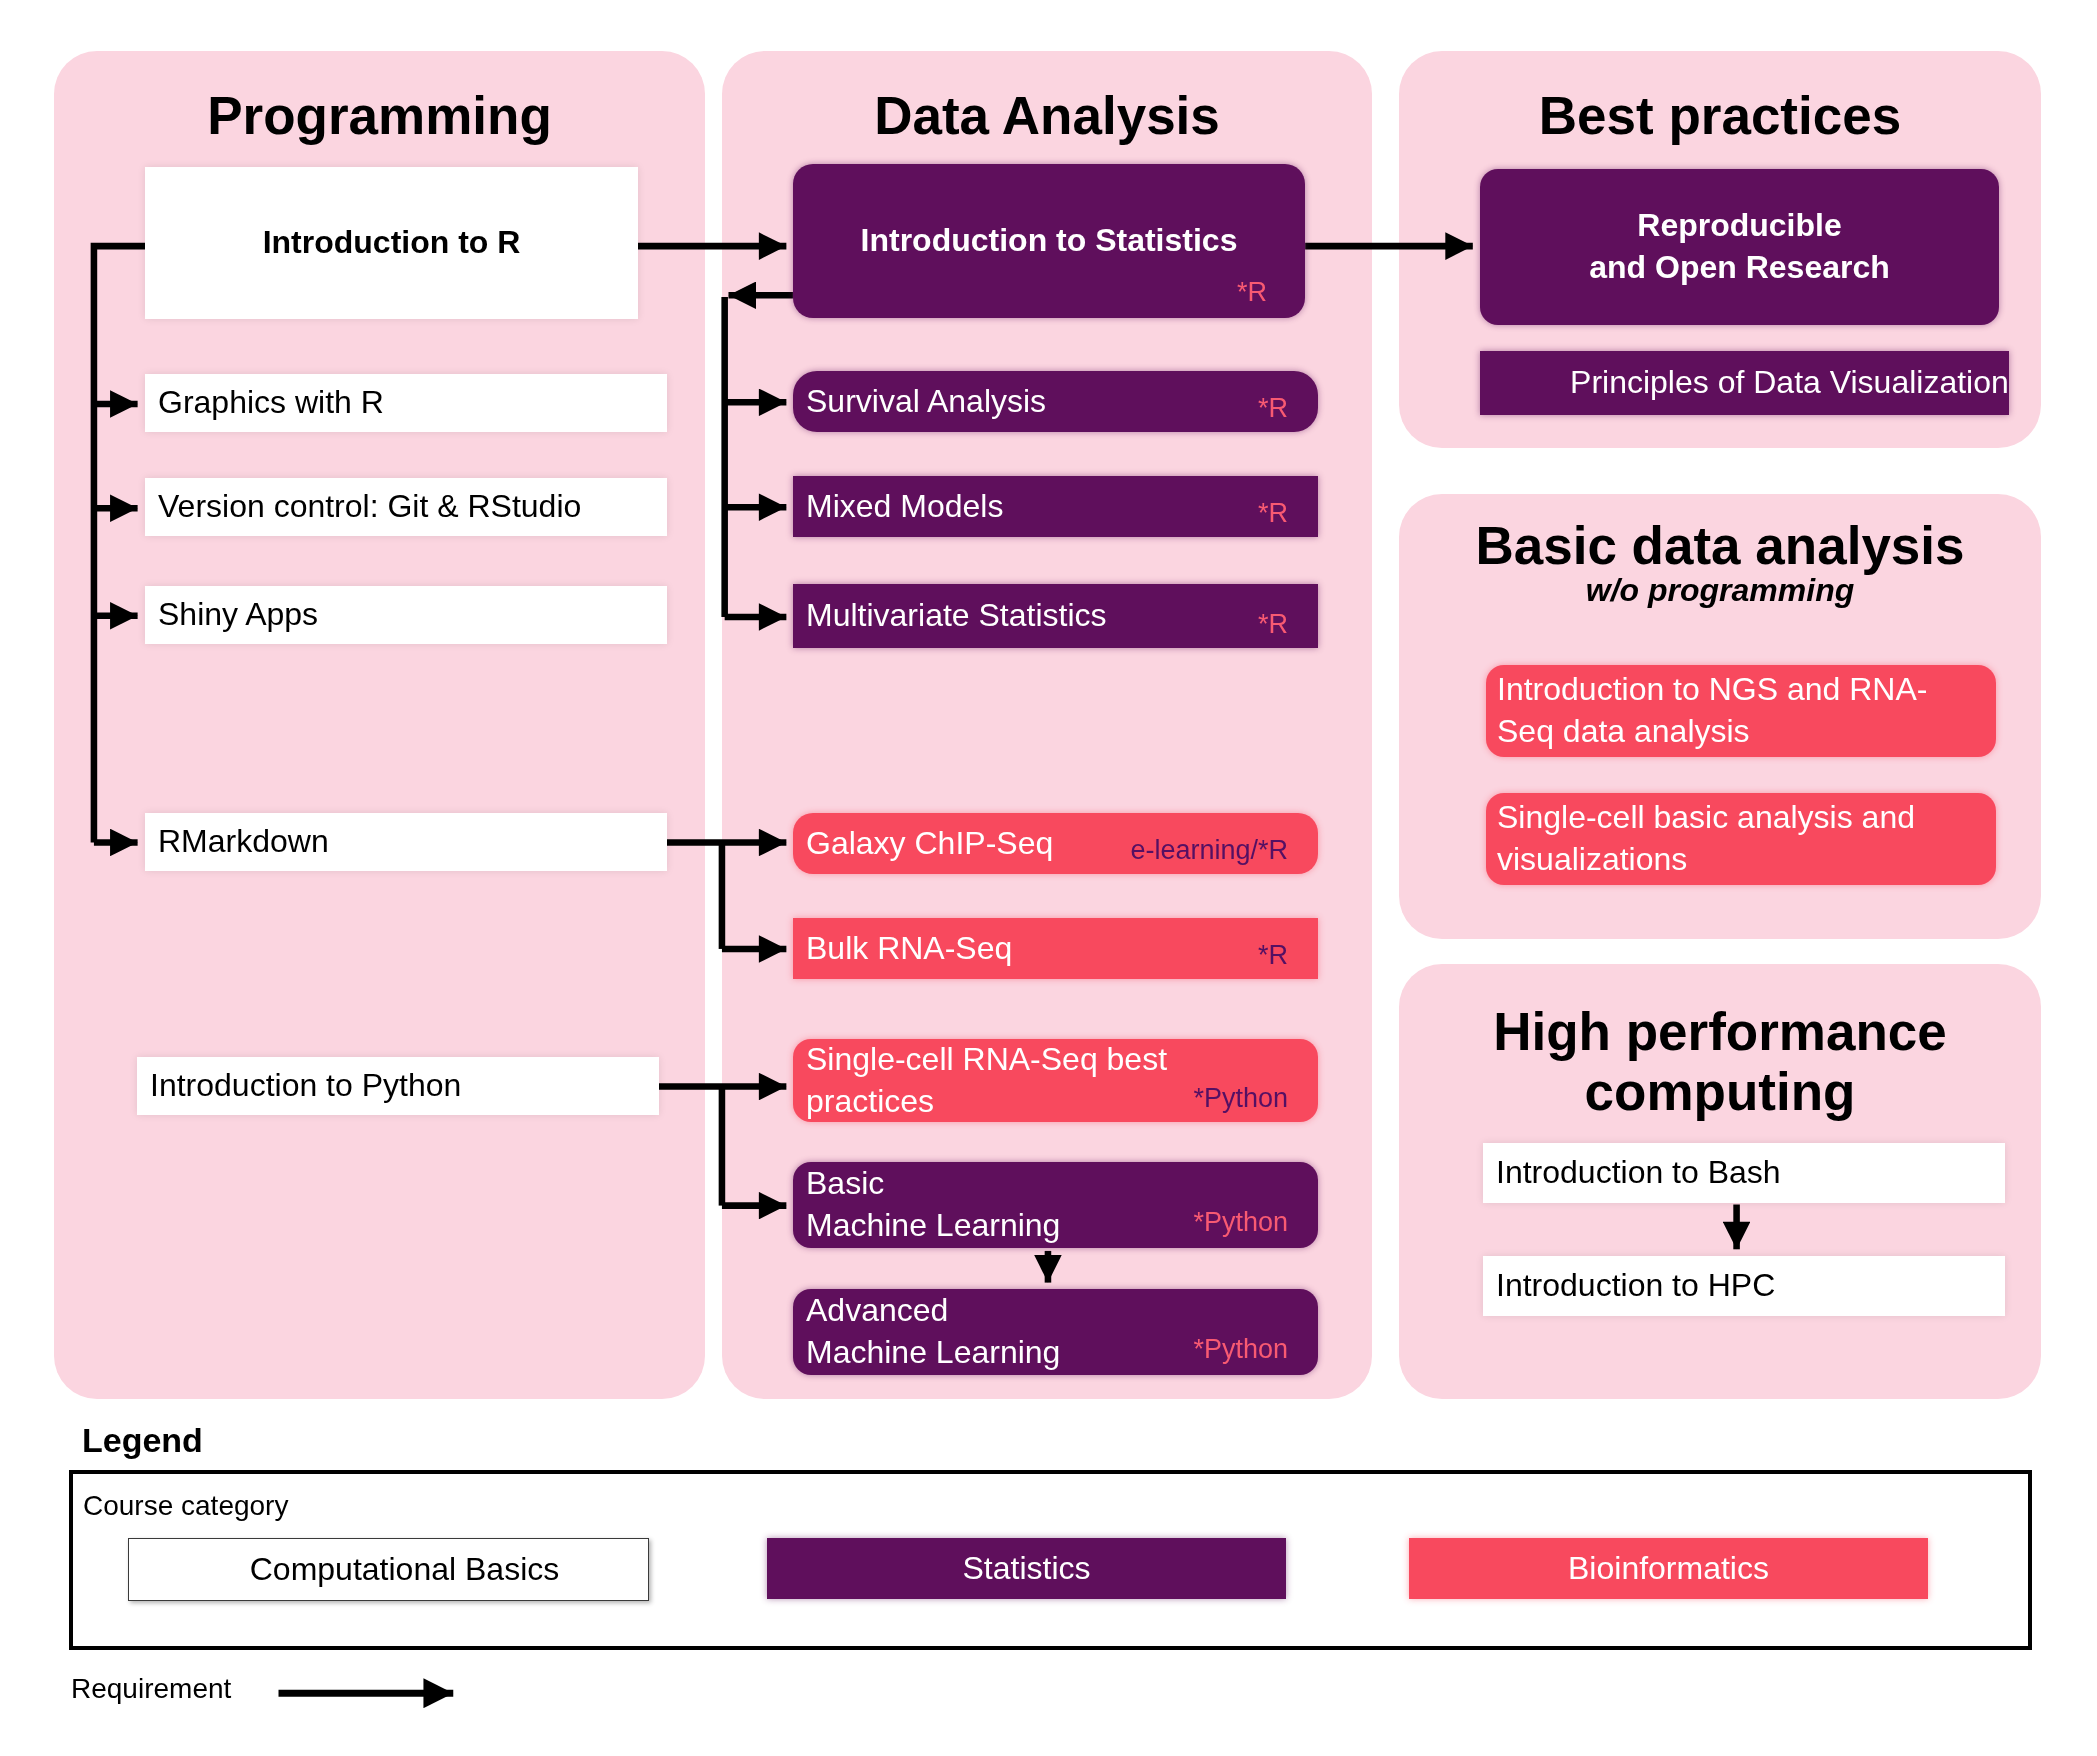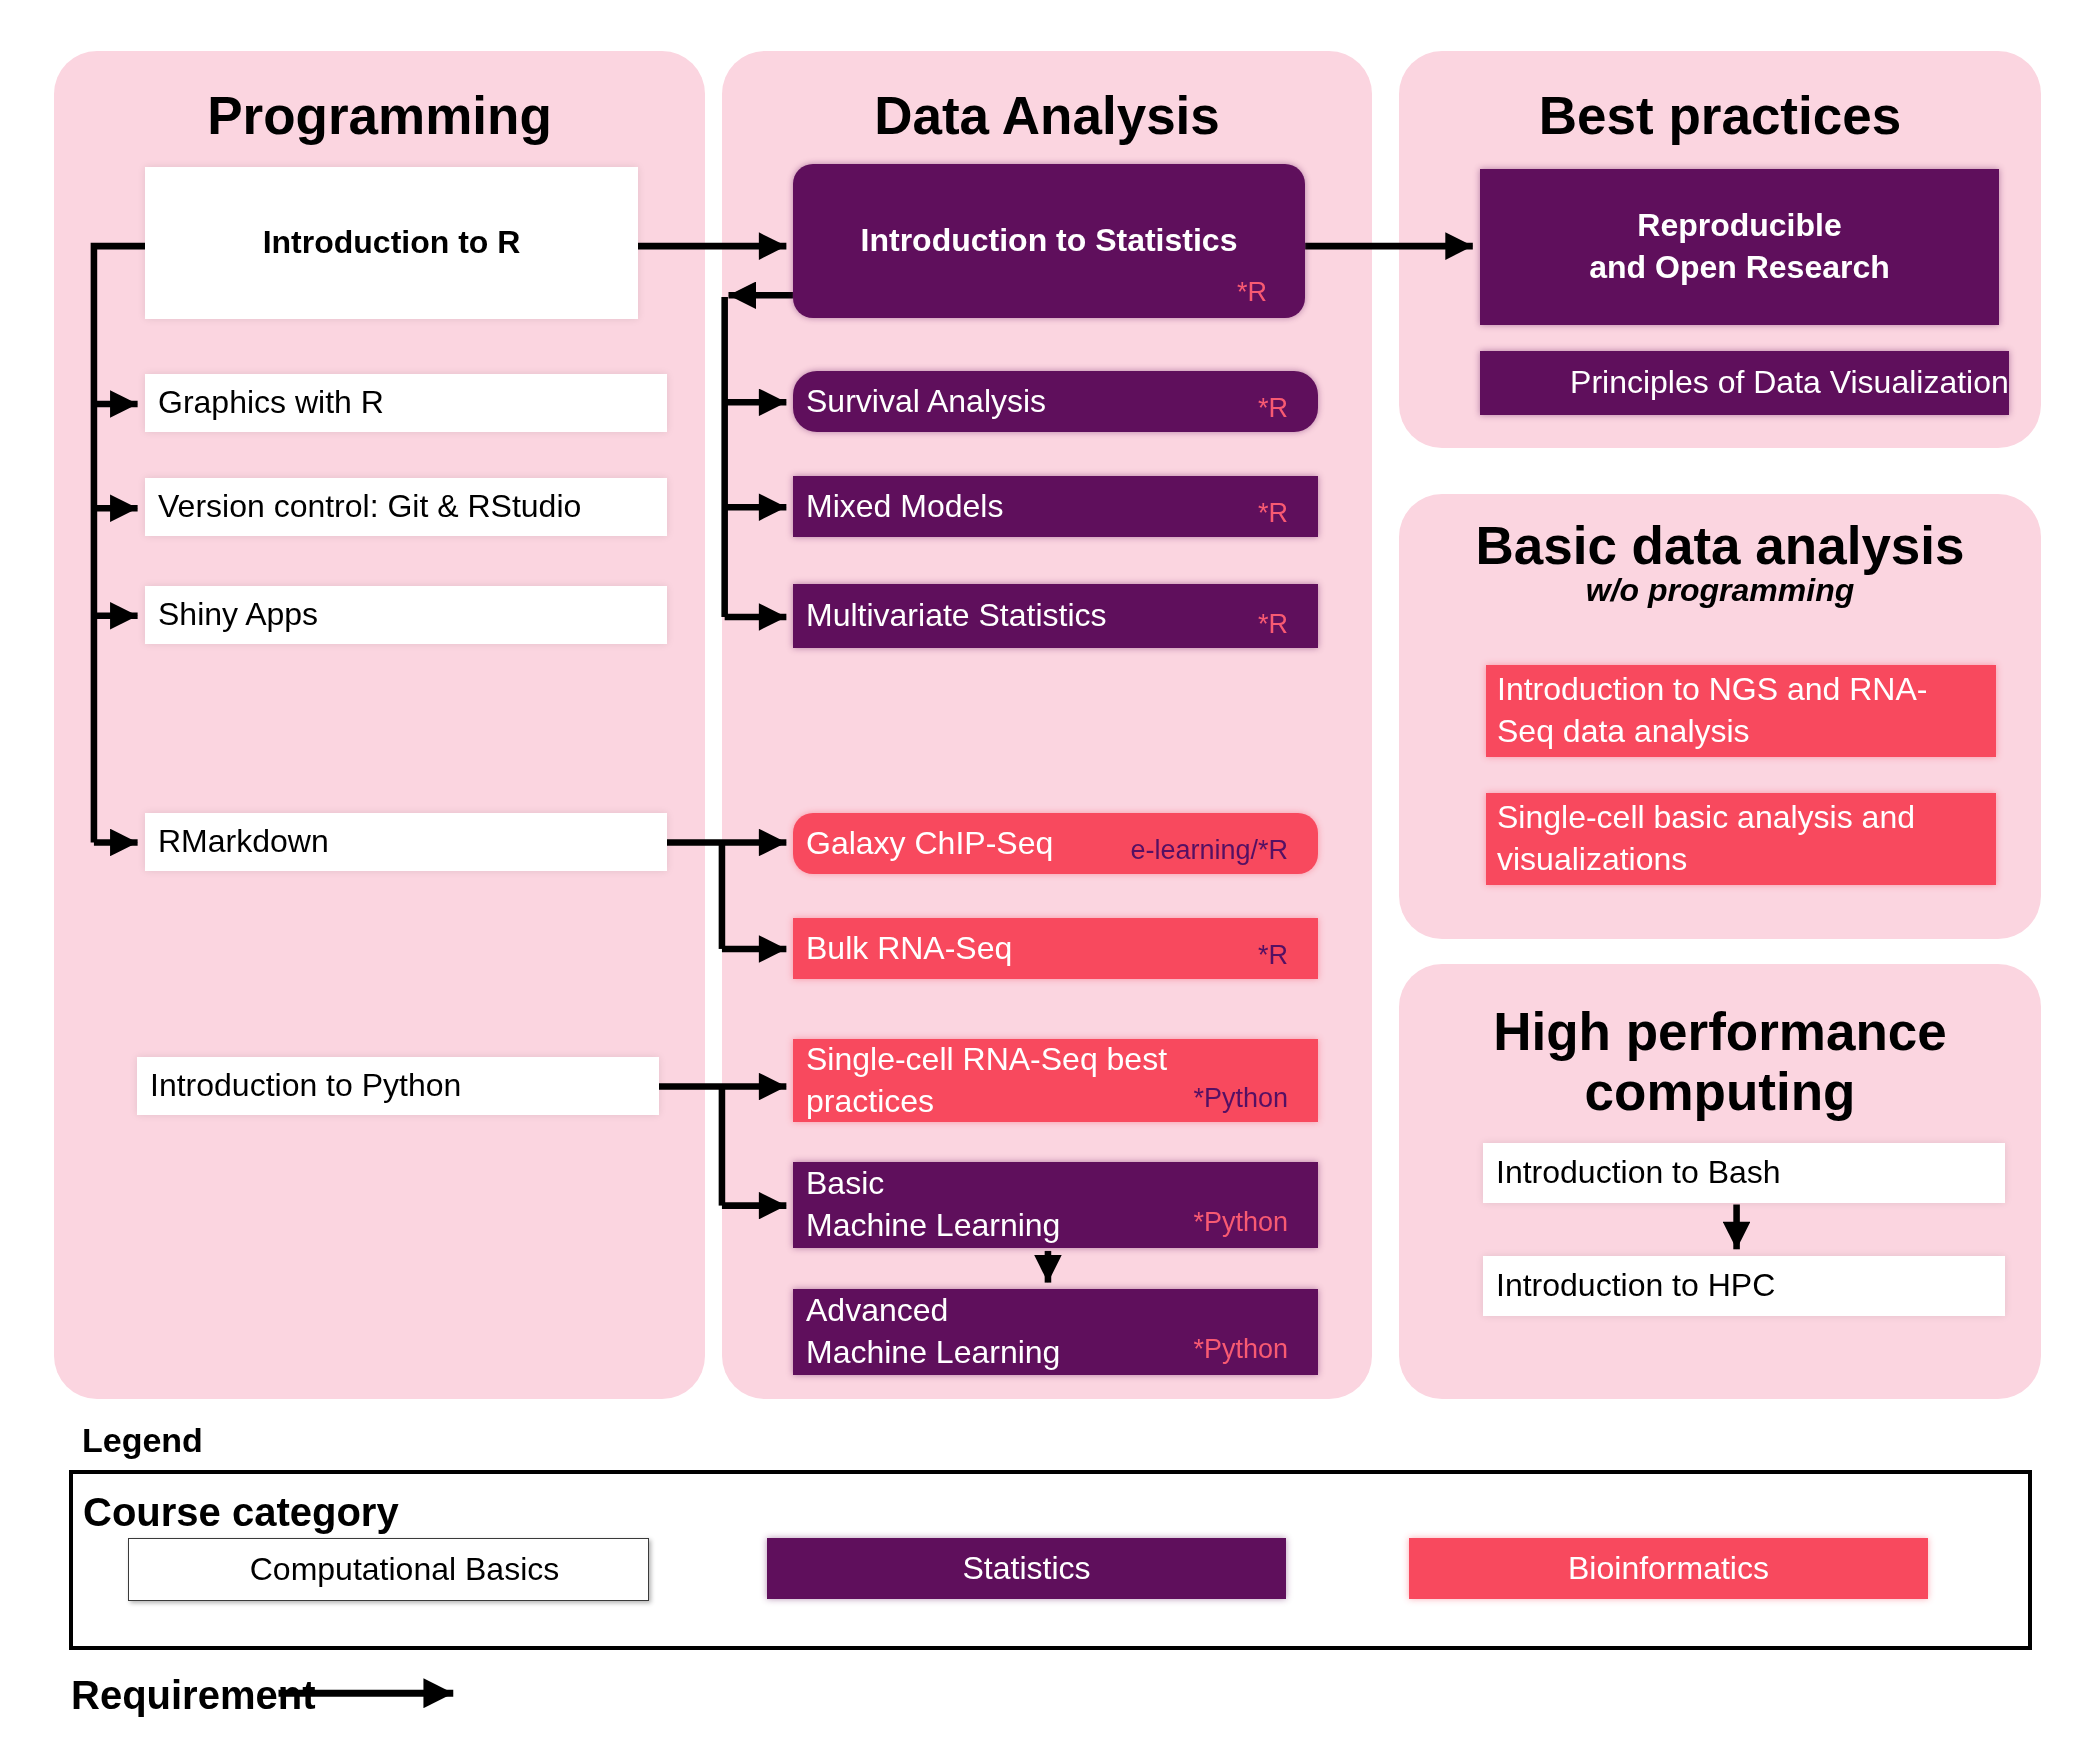--- a/index.html
+++ b/index.html
@@ -5,26 +5,26 @@
   html,body{margin:0;padding:0;background:#ffffff;}
   body{width:2097px;height:1757px;position:relative;font-family:"Liberation Sans",sans-serif;color:#000;}
   .panel{position:absolute;background:#fbd5e0;border-radius:43px;z-index:1;}
   .hdr{position:absolute;z-index:10;font-weight:bold;font-size:53px;text-align:center;line-height:1.14;}
   .subhdr{position:absolute;z-index:10;font-weight:bold;font-style:italic;font-size:32px;text-align:center;}
   .box{position:absolute;z-index:10;display:flex;align-items:center;font-size:32px;line-height:1.3;}
   .wbox{background:#ffffff;color:#000;box-shadow:0 0 7.6px rgba(0,0,0,0.10);padding-left:13px;}
   .pbox{background:#5f0f5c;color:#ffffff;box-shadow:0 0 6.6px rgba(95,15,92,0.45);padding-left:13px;}
   .rbox{background:#f8495e;color:#ffffff;box-shadow:0 0 6.6px rgba(248,73,94,0.45);padding-left:13px;}
   .cbox{justify-content:center;padding-left:0;text-align:center;font-weight:bold;}
-  .two{flex-direction:column;align-items:flex-start;justify-content:center;}
+  .two{flex-direction:column;align-items:flex-start;justify-content:center;border-radius:18px;}
   .two.cbox{align-items:center;}
   .tag{position:absolute;right:30px;bottom:5.5px;font-size:27px;font-weight:normal;}
   .tpink{color:#f85a72;}
   .tpurp{color:#551063;}
-  .lgtext{position:absolute;z-index:10;font-size:40px;font-weight:bold;}
+  .lgtext{position:absolute;z-index:10;font-size:28px;}
   #arrows{position:absolute;left:0;top:0;z-index:5;}
 </style>
 </head>
 <body>
 
 <div class="panel" style="left:54px;top:51px;width:651px;height:1348px;"></div>
 <div class="panel" style="left:722px;top:51px;width:650px;height:1348px;"></div>
 <div class="panel" style="left:1399px;top:51px;width:642px;height:397px;"></div>
 <div class="panel" style="left:1399px;top:494px;width:642px;height:445px;"></div>
 <div class="panel" style="left:1399px;top:964px;width:642px;height:435px;"></div>

